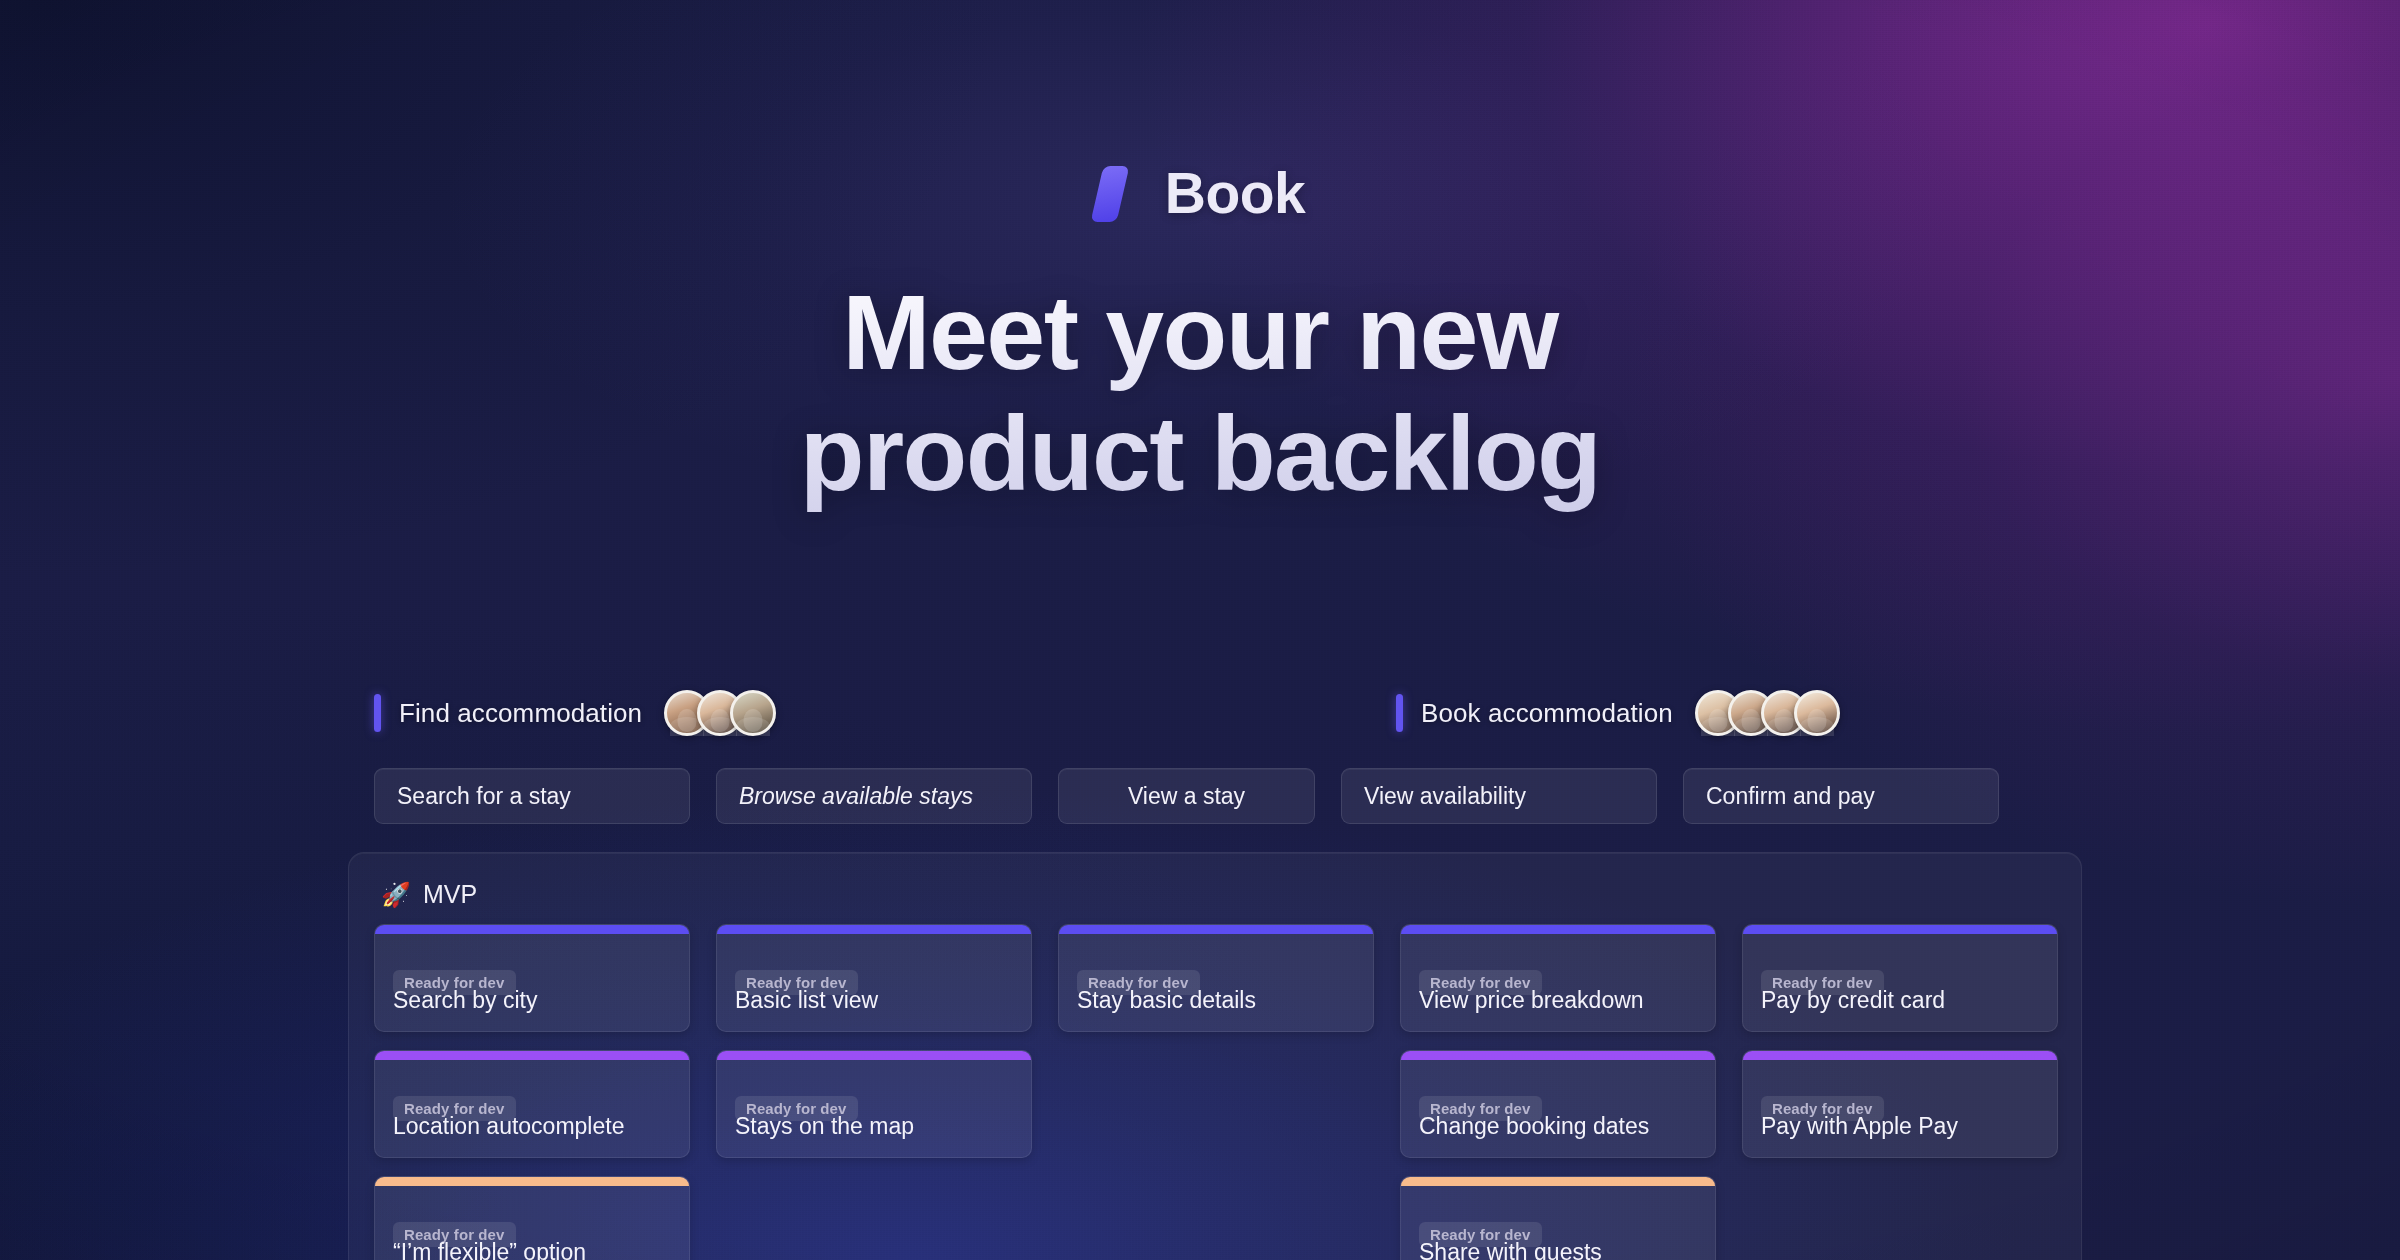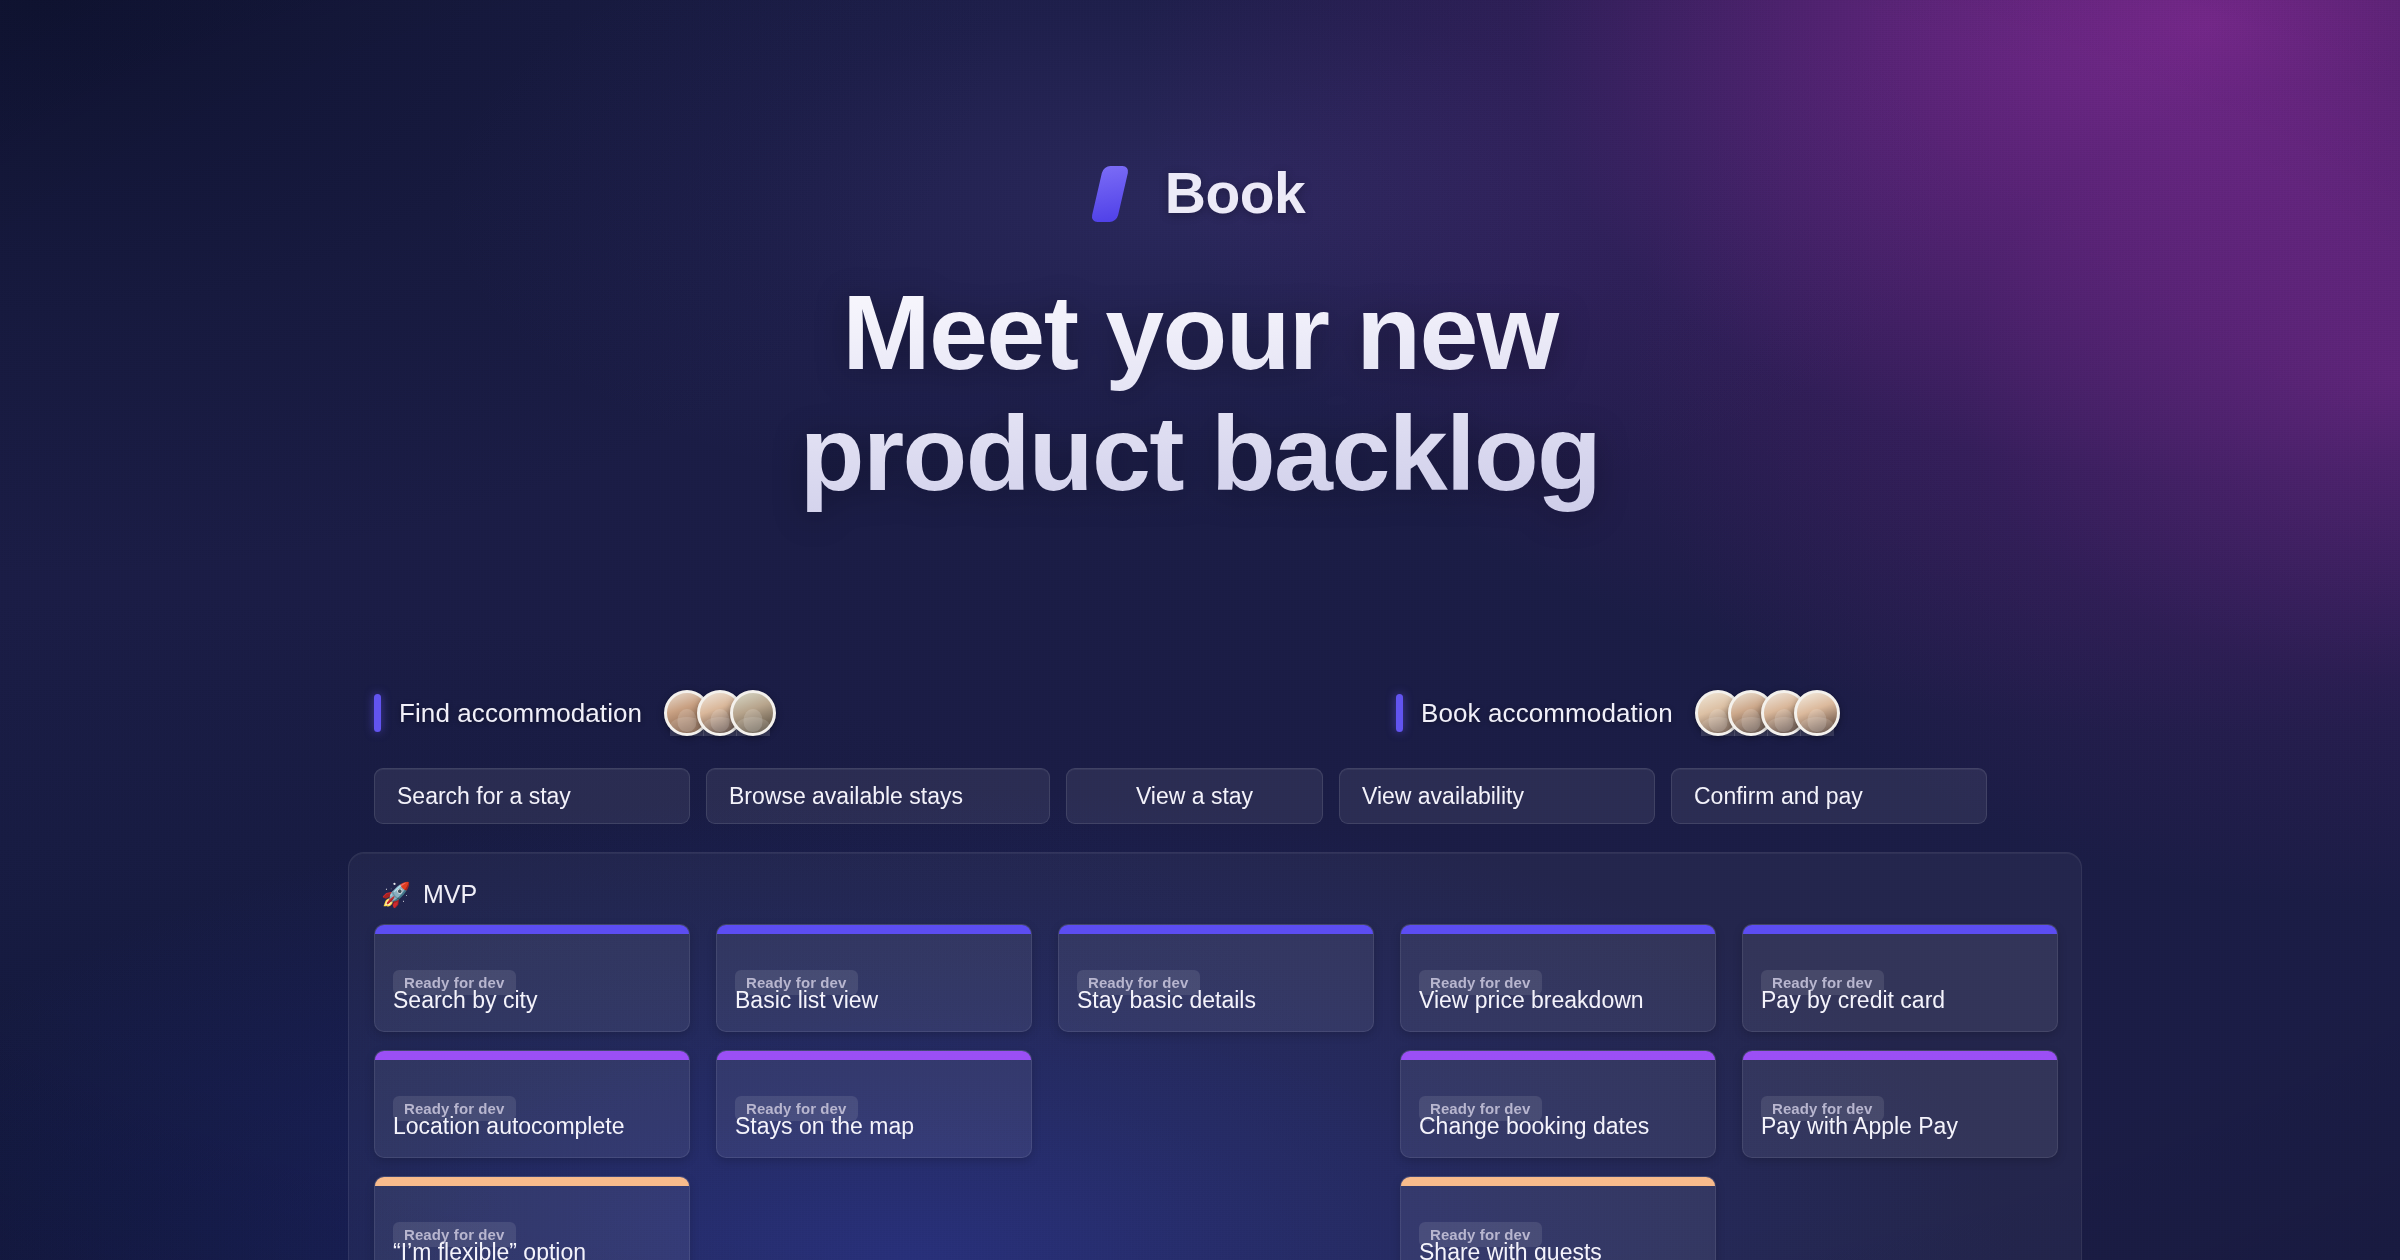--- a/index.html
+++ b/index.html
@@ -158,21 +158,21 @@
     background:rgba(255,255,255,.16);
   }
   .av .body {
     position:absolute; left:50%; bottom:-3px;
     width:34px; height:19px; border-radius:50% 50% 0 0;
     transform:translateX(-50%);
     background:rgba(255,255,255,.13);
   }
 
   
-  .steps { position:absolute; display:flex; gap:16px; }
+  .steps { position:absolute; display:flex; gap:26px; }
   .step {
     height:56px;
     border-radius:9px;
     display:flex; align-items:center;
     padding:0 22px;
     font-size:23px; color:#f3f2fa;
     background:rgba(255,255,255,.075);
     border:1px solid rgba(255,255,255,.10);
     box-shadow:inset 0 1px 0 rgba(255,255,255,.055);
     white-space:nowrap;
@@ -298,21 +298,21 @@
             <span class="head"></span>
             <span class="body"></span>
           </span>
       </span>
     </div>
 
     <div class="steps" style="left:374px; top:768px;">
       <div class="step" style="width:316px;">
           <span>Search for a stay</span>
         </div>
-      <div class="step" style="width:344px;">
+      <div class="step" style="width:316px;font-style:italic;">
           <span>Browse available stays</span>
         </div>
       <div class="step" style="width:257px;justify-content:center;">
           <span>View a stay</span>
         </div>
       <div class="step" style="width:316px;">
           <span>View availability</span>
         </div>
       <div class="step" style="width:316px;">
           <span>Confirm and pay</span>

